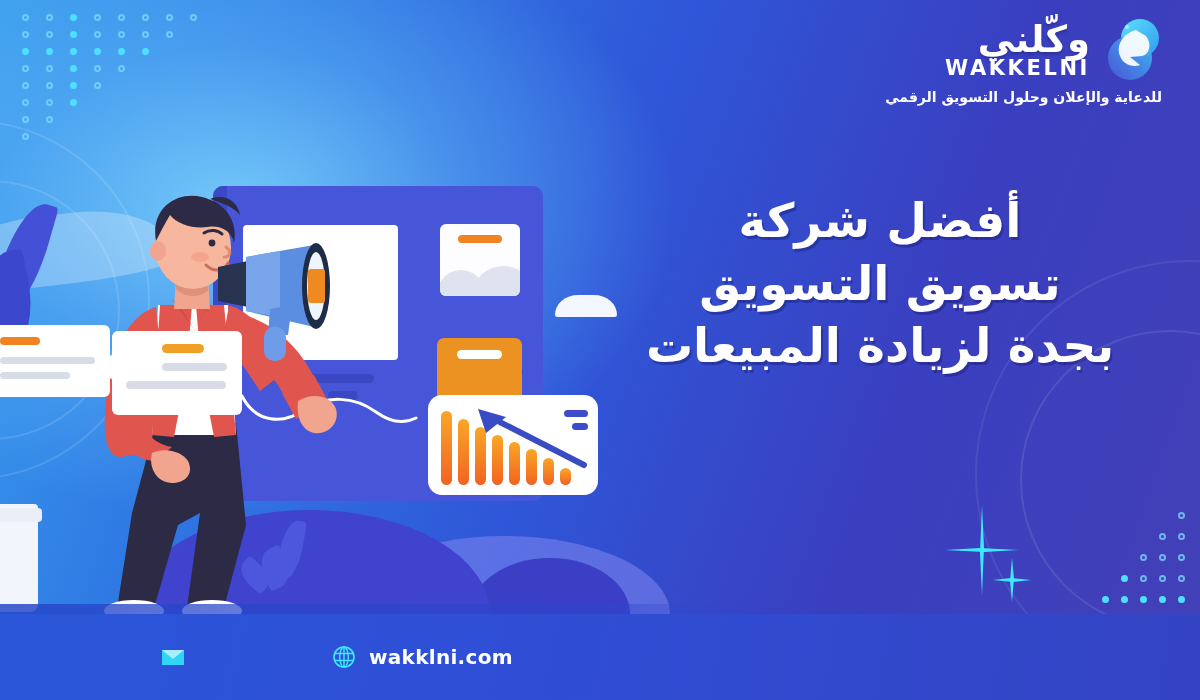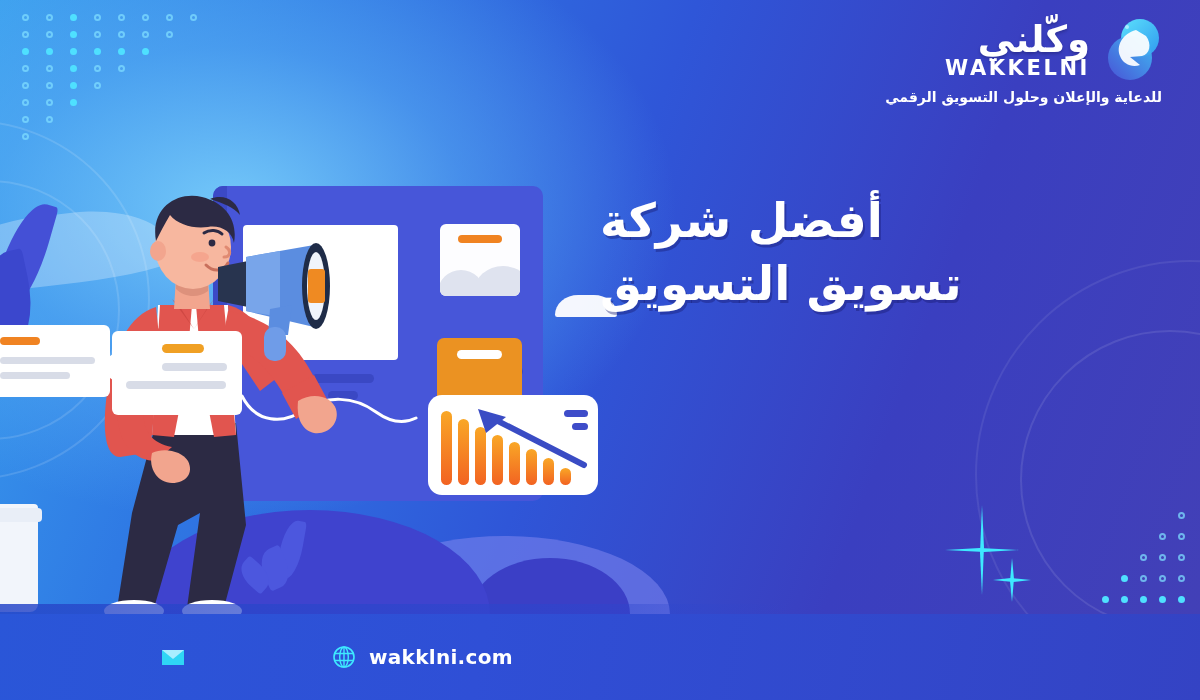--- a/index.html
+++ b/index.html
@@ -299,21 +299,21 @@
     letter-spacing: .2px;
   }
   #logo-mark { width: 64px; height: 64px; flex: 0 0 64px; }
 
   
   #headline {
     position: absolute;
     right: 40px; top: 190px;
     width: 560px;
     direction: rtl;
-    text-align: left;
+    text-align: center;
     z-index: 4;
   }
   #headline .hl {
     color: #ffffff;
     font-size: 47px;
     font-weight: bold;
     line-height: 1.33;
     letter-spacing: 0px;
     text-shadow: 2px 3px 0 rgba(22,26,110,0.40);
     white-space: nowrap;
@@ -582,20 +582,21 @@
         <path d="M36 12 C22 16, 16 28, 20 38 C23 46, 32 50, 40 47 L30 39 L42 38 C50 36, 52 26, 46 18 Z" fill="#ffffff" opacity=".92"></path>
         <circle cx="27" cy="9" r="2" fill="#bdf3ff" opacity=".8"></circle>
       </svg>
     </div>
     <div id="logo-tagline">للدعاية والإعلان وحلول التسويق الرقمي</div>
   </div>
 
   <div id="headline">
     <div class="hl">أفضل شركة</div>
     <div class="hl">تسويق التسويق</div>
+    <div class="hl">بجدة لزيادة المبيعات</div>
   </div>
 
   <div id="footer-top-edge"></div>
   <div id="footer">
 
 
     <div class="contact" id="contact-email">
       <svg class="cicon" viewBox="0 0 26 26">
         <rect x="2" y="6" width="22" height="15" fill="#2fd6f5"></rect>
         <path d="M2 6 L13 15 L24 6 Z" fill="#a9eeff"></path>

